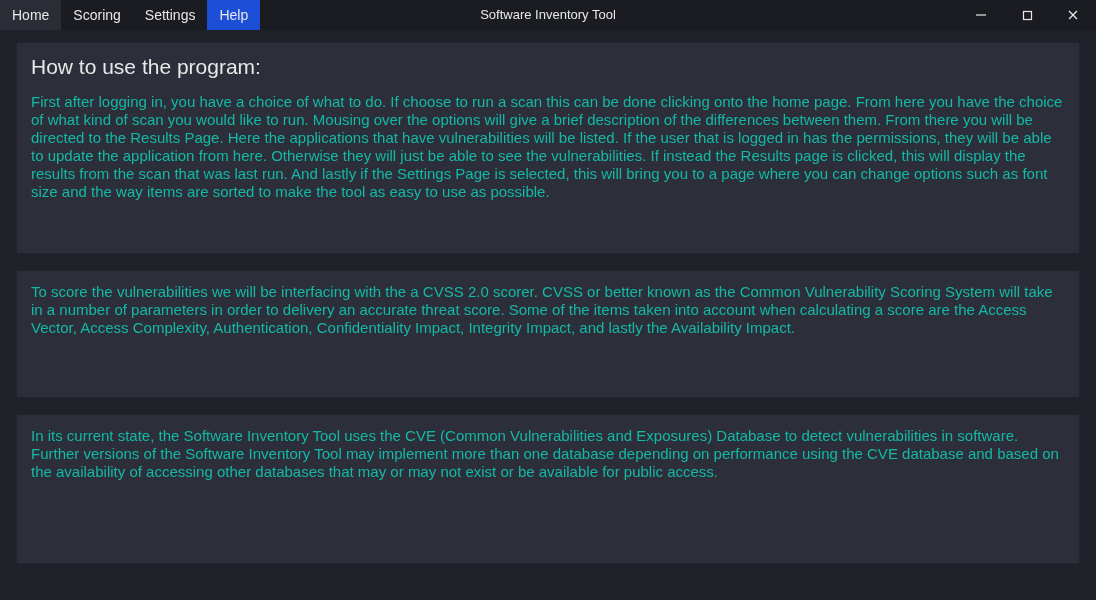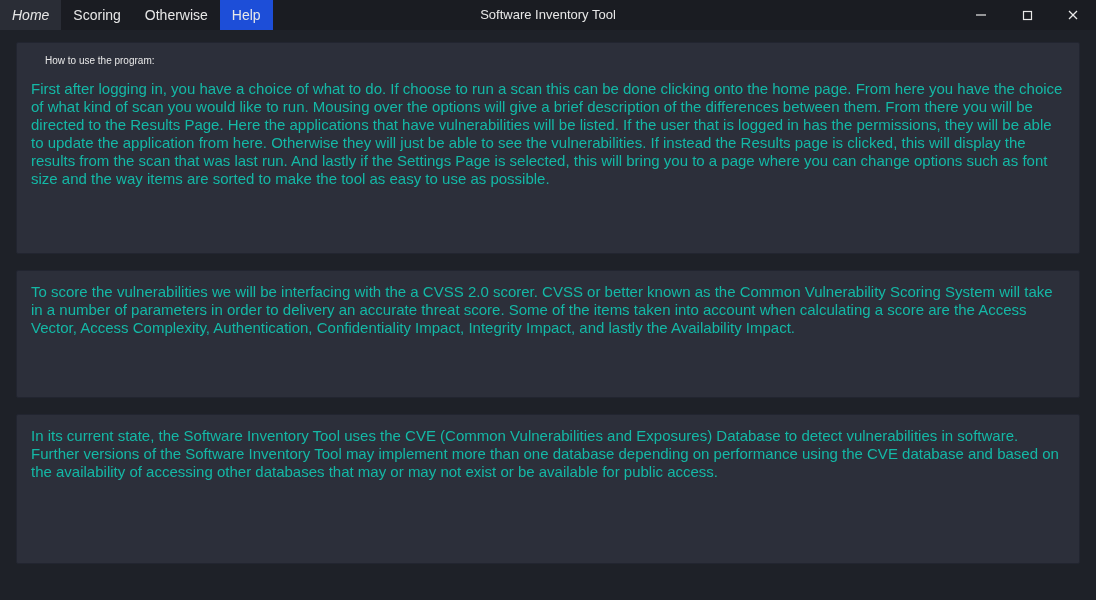--- a/index.html
+++ b/index.html
@@ -29,21 +29,20 @@
     .menu-item {
       padding: 0 12px;
       display: flex;
       align-items: center;
       font-size: 14px;
       color: #e8e8e8;
       cursor: pointer;
     }
     .menu-item.home {
       background: #2a2d36;
-      font-style: italic;
     }
     .menu-item.active {
       background: #1d4ed8;
     }
     .title {
       position: absolute;
       left: 50%;
       transform: translateX(-50%);
       line-height: 30px;
       font-size: 13px;
@@ -71,25 +70,24 @@
       padding: 12px 16px;
     }
     .panel {
       background: #2c2f3a;
       border-radius: 2px;
       padding: 12px 14px 14px 14px;
       margin-bottom: 16px;
       border: 1px solid #222530;
     }
     .panel-heading {
-      font-size: 10px;
+      font-size: 21px;
       color: #e8e8e8;
       margin-bottom: 14px;
       font-weight: normal;
-      margin-left: 14px;
     }
     .panel-body {
       font-size: 15px;
       line-height: 1.2;
       color: #14b8a6;
     }
     .panel.first {
       min-height: 212px;
     }
     .panel.second {
@@ -99,21 +97,21 @@
       min-height: 150px;
     }
   </style>
 </head>
 <body>
 
 <div class="titlebar">
   <div class="menu">
     <div class="menu-item home">Home</div>
     <div class="menu-item">Scoring</div>
-    <div class="menu-item">Otherwise</div>
+    <div class="menu-item">Settings</div>
     <div class="menu-item active">Help</div>
   </div>
   <div class="title">Software Inventory Tool</div>
   <div class="window-controls">
     <div class="win-btn">
       <svg width="12" height="12" viewBox="0 0 12 12">
           <line x1="1" y1="6" x2="11" y2="6" stroke-width="1.2"></line>
         </svg>
     </div>
     <div class="win-btn">

